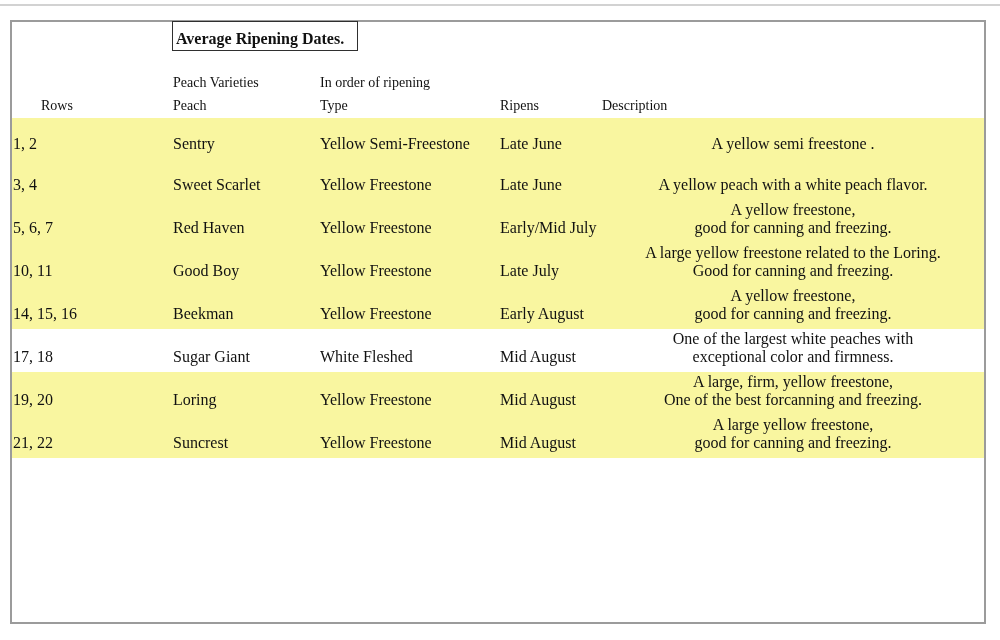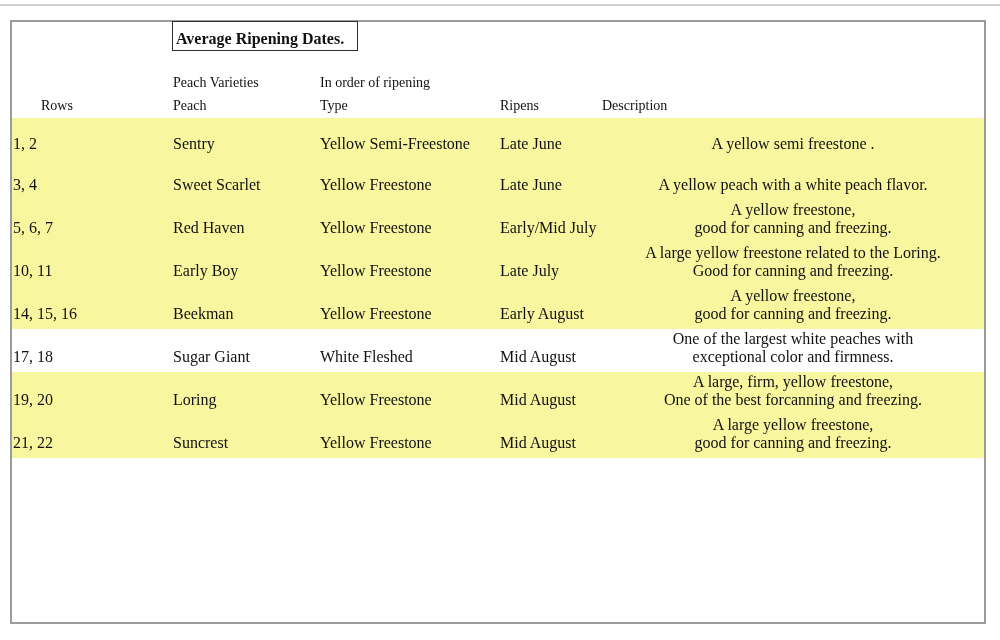--- a/index.html
+++ b/index.html
@@ -110,21 +110,21 @@
         <tr class="shaded tall">
     <td class="c-rows">5, 6, 7</td>
     <td>Red Haven</td>
     <td>Yellow Freestone</td>
     <td>Early/Mid July</td>
     <td class="c-desc">A yellow freestone,
 good for canning and freezing.</td>
   </tr>
         <tr class="shaded tall">
     <td class="c-rows">10, 11</td>
-    <td>Early Boy</td>
+    <td>Good Boy</td>
     <td>Yellow Freestone</td>
     <td>Late July</td>
     <td class="c-desc">A large yellow freestone related to the Loring.
 Good for canning and freezing.</td>
   </tr>
         <tr class="shaded tall">
     <td class="c-rows">14, 15, 16</td>
     <td>Beekman</td>
     <td>Yellow Freestone</td>
     <td>Early August</td>

